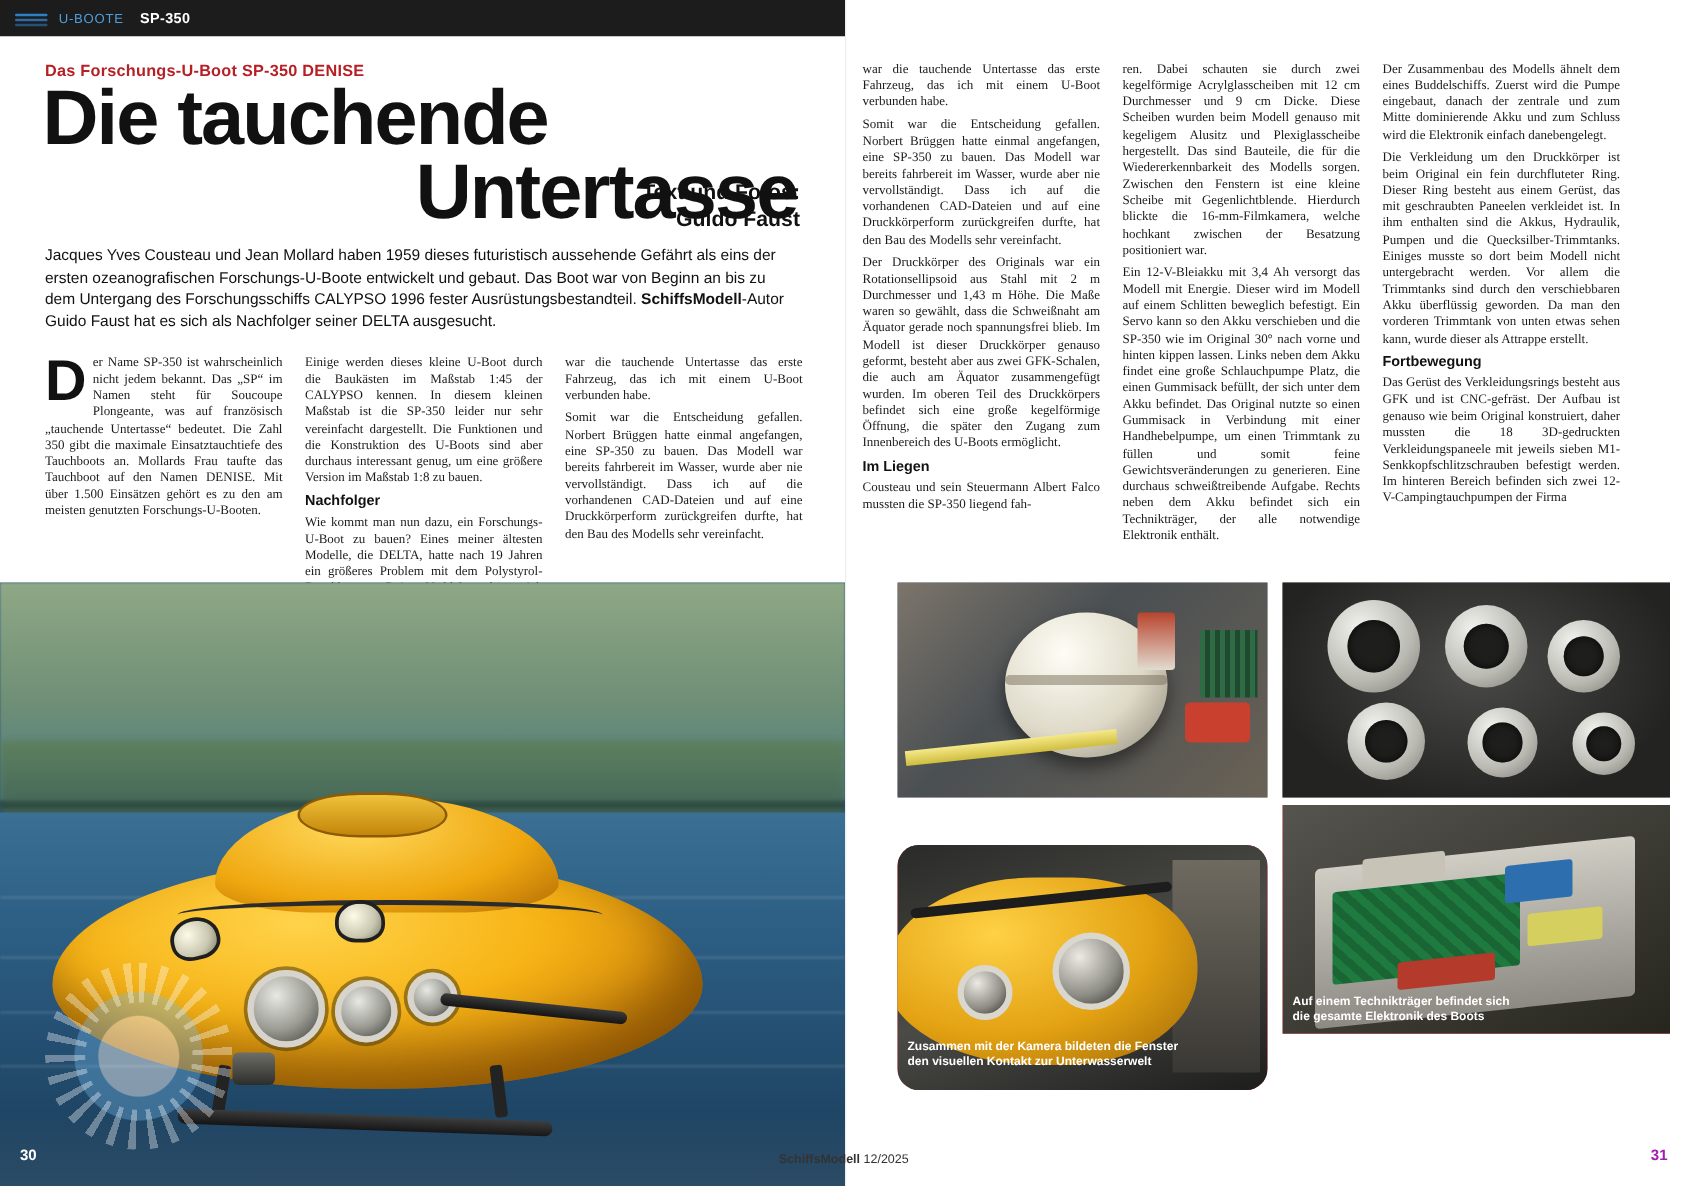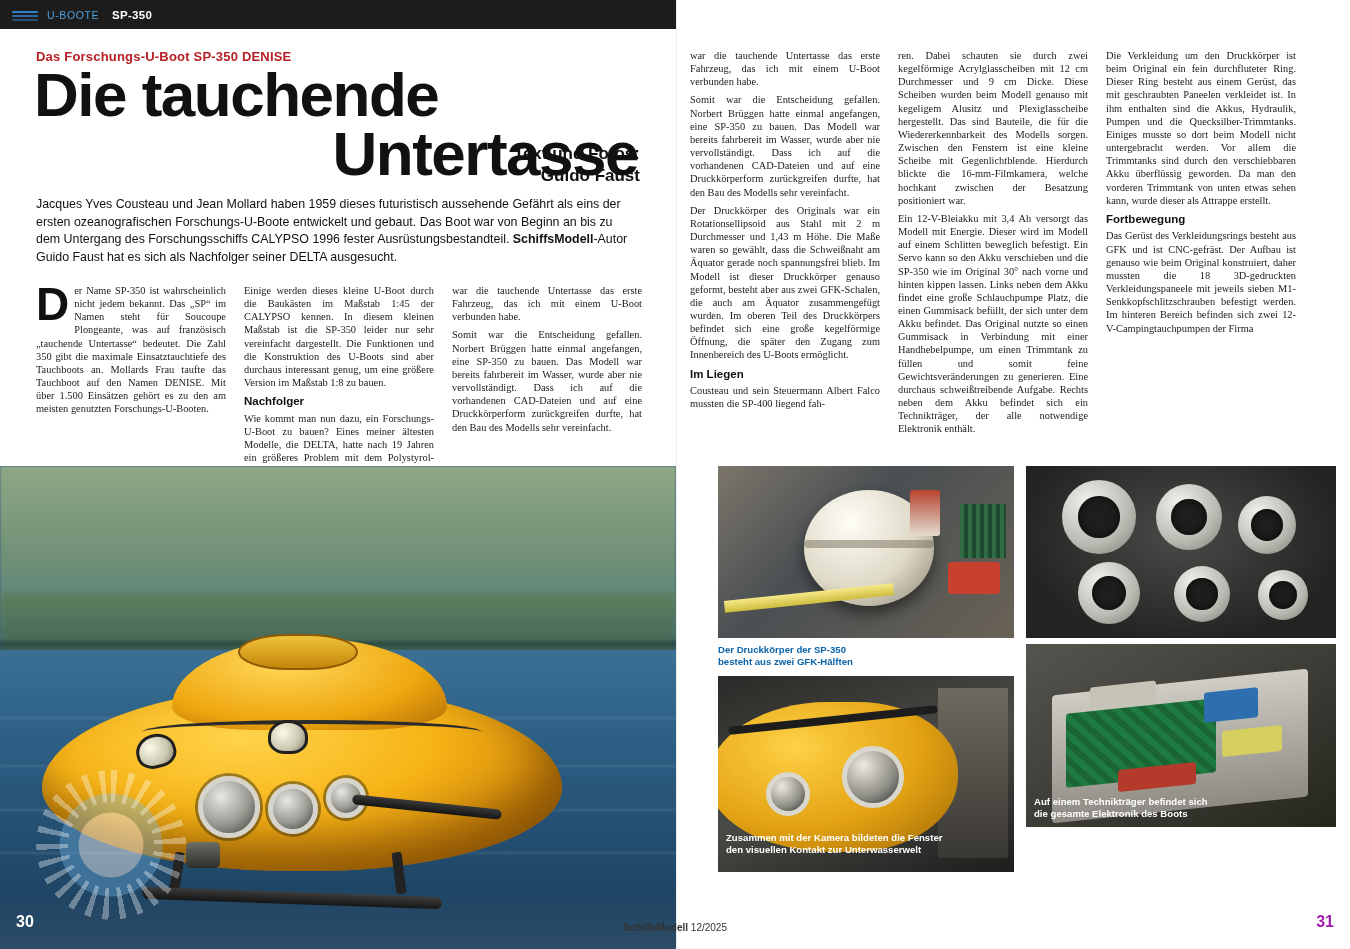--- a/index.html
+++ b/index.html
@@ -259,21 +259,21 @@
     border-radius: 5px;
   }
   .hero-foam {
     position: absolute; left: 0; bottom: 0; width: 100%; height: 60px;
     background: linear-gradient(rgba(255,255,255,0), rgba(255,255,255,.08));
   }
 
   .folio {
     position: absolute;
     font-family: "Liberation Sans", sans-serif;
-    font-size: 16px;
+    font-size: 12px;
     font-weight: bold;
     color: #ffffff;
   }
   .folio-left { left: 16px; bottom: 18px; }
   .folio-right { right: 16px; bottom: 18px; color: #a21caf; }
 
   
   .rcols {
     position: absolute;
     left: 14px; top: 49px;
@@ -351,21 +351,21 @@
     box-shadow: inset 0 0 8px rgba(0,0,0,.8);
   }
   .ring.r1 { left: 36px; top: 14px; width: 74px; height: 74px; }
   .ring.r2 { left: 130px; top: 18px; width: 66px; height: 66px; }
   .ring.r3 { left: 212px; top: 30px; width: 58px; height: 58px; }
   .ring.r4 { left: 52px; top: 96px; width: 62px; height: 62px; }
   .ring.r5 { left: 148px; top: 100px; width: 56px; height: 56px; }
   .ring.r6 { left: 232px; top: 104px; width: 50px; height: 50px; }
 
   
-  .pC { left: 718px; top: 676px; width: 296px; height: 196px; background:#b91c1c; }
+  .pC { left: 718px; top: 676px; width: 296px; height: 196px; background:#b91c1c;border-radius:17px; }
   .pC .bg {
     position: absolute; inset: 0;
     background: linear-gradient(160deg, #2a2a28 0%, #4a4a46 50%, #1d1d1c 100%);
   }
   .pC .hull {
     position: absolute; left: -10px; top: 26px; width: 250px; height: 150px;
     background: radial-gradient(ellipse at 35% 30%, #ffd145, #e2a112 55%, #9c6606);
     border-radius: 48% 40% 42% 50% / 52% 46% 50% 48%;
   }
   .pC .win {
@@ -539,50 +539,47 @@
   </div>
 
   <div class="page page-right">
 
     <div class="rcols">
       <div class="rcol">
         <p>war die tauchende Untertasse das erste Fahrzeug, das ich mit einem U-Boot verbunden habe.</p>
         <p>Somit war die Entscheidung gefallen. Norbert Brüggen hatte einmal angefangen, eine SP-350 zu bauen. Das Modell war bereits fahrbereit im Wasser, wurde aber nie vervollständigt. Dass ich auf die vorhandenen CAD-Dateien und auf eine Druckkörperform zurückgreifen durfte, hat den Bau des Modells sehr vereinfacht.</p>
         <p>Der Druckkörper des Originals war ein Rotationsellipsoid aus Stahl mit 2 m Durchmesser und 1,43 m Höhe. Die Maße waren so gewählt, dass die Schweißnaht am Äquator gerade noch spannungsfrei blieb. Im Modell ist dieser Druckkörper genauso geformt, besteht aber aus zwei GFK-Schalen, die auch am Äquator zusammengefügt wurden. Im oberen Teil des Druckkörpers befindet sich eine große kegelförmige Öffnung, die später den Zugang zum Innenbereich des U-Boots ermöglicht.</p>
         <div class="subhead">Im Liegen</div>
-        <p>Cousteau und sein Steuermann Albert Falco mussten die SP-400 liegend fah-</p>
+        <p>Cousteau und sein Steuermann Albert Falco mussten die SP-350 liegend fah-</p>
       </div>
       <div class="rcol">
         <p>ren. Dabei schauten sie durch zwei kegelförmige Acrylglasscheiben mit 12 cm Durchmesser und 9 cm Dicke. Diese Scheiben wurden beim Modell genauso mit kegeligem Alusitz und Plexiglasscheibe hergestellt. Das sind Bauteile, die für die Wiedererkennbarkeit des Modells sorgen. Zwischen den Fenstern ist eine kleine Scheibe mit Gegenlichtblende. Hierdurch blickte die 16-mm-Filmkamera, welche hochkant zwischen der Besatzung positioniert war.</p>
         <p>Ein 12-V-Bleiakku mit 3,4 Ah versorgt das Modell mit Energie. Dieser wird im Modell auf einem Schlitten beweglich befestigt. Ein Servo kann so den Akku verschieben und die SP-350 wie im Original 30° nach vorne und hinten kippen lassen. Links neben dem Akku findet eine große Schlauchpumpe Platz, die einen Gummisack befüllt, der sich unter dem Akku befindet. Das Original nutzte so einen Gummisack in Verbindung mit einer Handhebelpumpe, um einen Trimmtank zu füllen und somit feine Gewichtsveränderungen zu generieren. Eine durchaus schweißtreibende Aufgabe. Rechts neben dem Akku befindet sich ein Technikträger, der alle notwendige Elektronik enthält.</p>
       </div>
       <div class="rcol">
+        <p>Der Zusammenbau des Modells ähnelt dem eines Buddelschiffs. Zuerst wird die Pumpe eingebaut, danach der zentrale und zum Mitte dominierende Akku und zum Schluss wird die Elektronik einfach danebengelegt.</p>
         <p>Die Verkleidung um den Druckkörper ist beim Original ein fein durchfluteter Ring. Dieser Ring besteht aus einem Gerüst, das mit geschraubten Paneelen verkleidet ist. In ihm enthalten sind die Akkus, Hydraulik, Pumpen und die Quecksilber-Trimmtanks. Einiges musste so dort beim Modell nicht untergebracht werden. Vor allem die Trimmtanks sind durch den verschiebbaren Akku überflüssig geworden. Da man den vorderen Trimmtank von unten etwas sehen kann, wurde dieser als Attrappe erstellt.</p>
         <div class="subhead">Fortbewegung</div>
         <p>Das Gerüst des Verkleidungsrings besteht aus GFK und ist CNC-gefräst. Der Aufbau ist genauso wie beim Original konstruiert, daher mussten die 18 3D-gedruckten Verkleidungspaneele mit jeweils sieben M1-Senkkopfschlitzschrauben befestigt werden. Im hinteren Bereich befinden sich zwei 12-V-Campingtauchpumpen der Firma</p>
       </div>
     </div>
 
     <div class="folio folio-right">31</div>
   </div>
 
   <div class="gutter"></div>
 
   <div class="photo pA">
     <div class="floor"></div>
     <div class="sphere"></div>
     <div class="band"></div>
     <div class="ruler"></div>
     <div class="tape"></div>
     <div class="can"></div>
     <div class="board"></div>
-  </div>
-  <div class="cap" style="left:718px; top:644px; width:290px;">
-    <div>Der Druckkörper der SP-350</div>
-    <div>besteht aus zwei GFK-Hälften</div>
   </div>
 
   <div class="photo pB">
     <div class="bg"></div>
     <div class="ring r1">
         <div class="hole"></div>
       </div>
     <div class="ring r2">
         <div class="hole"></div>
       </div>

